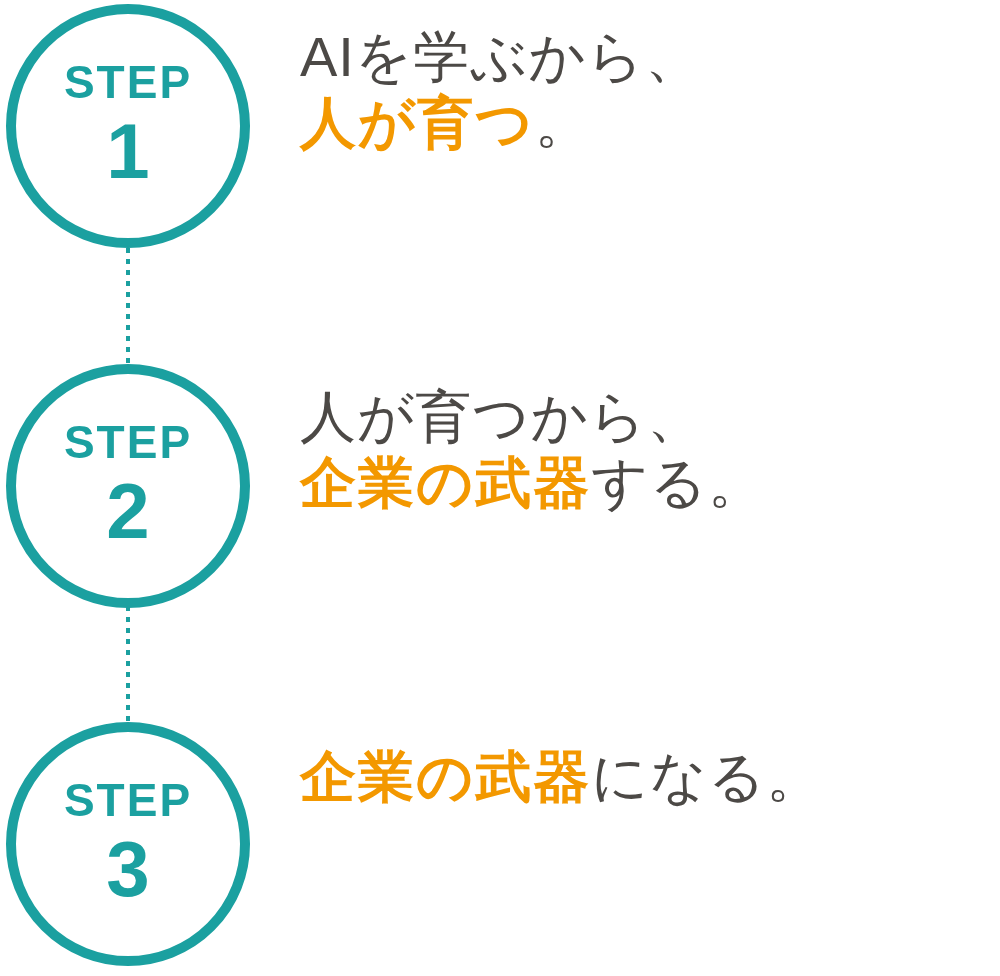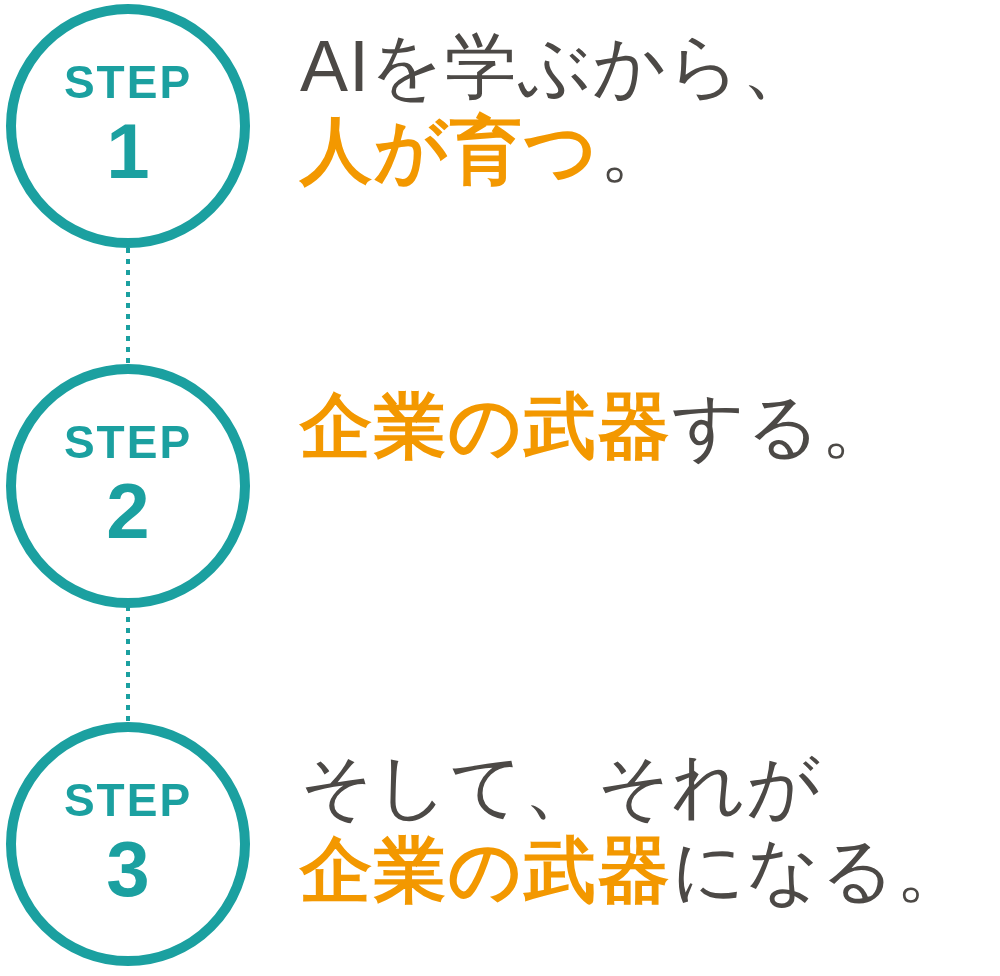--- a/index.html
+++ b/index.html
@@ -66,21 +66,21 @@
   .connector-2 { top: 606px; height: 118px; }
 
   
   .copy {
     position: absolute;
     left: 300px;
     width: 700px;
     color: var(--gray);
   }
   .copy .line {
-    font-size: 72px;
+    font-size: 56px;
     line-height: 1.17;
     font-weight: 300;
     white-space: nowrap;
     letter-spacing: 1px;
   }
   .copy .accent {
     color: var(--orange);
     font-weight: 700;
     letter-spacing: 2px;
   }
@@ -106,27 +106,27 @@
     <div class="line"><span class="accent">人が育つ</span><span>。</span></div>
   </div>
 
   <div class="connector connector-1"></div>
 
   <div class="badge badge-2">
     <span class="badge-step">STEP</span>
     <span class="badge-num">2</span>
   </div>
   <div class="copy copy-2">
+    <div class="line">人が育つから、</div>
     <div class="line"><span class="accent">企業の武器</span><span>する。</span></div>
   </div>
 
   <div class="connector connector-2"></div>
 
   <div class="badge badge-3">
     <span class="badge-step">STEP</span>
     <span class="badge-num">3</span>
   </div>
   <div class="copy copy-3">
-    <div class="line">そして、それが</div>
     <div class="line"><span class="accent">企業の武器</span><span>になる。</span></div>
   </div>
 
 </div>
 
 </body></html>

